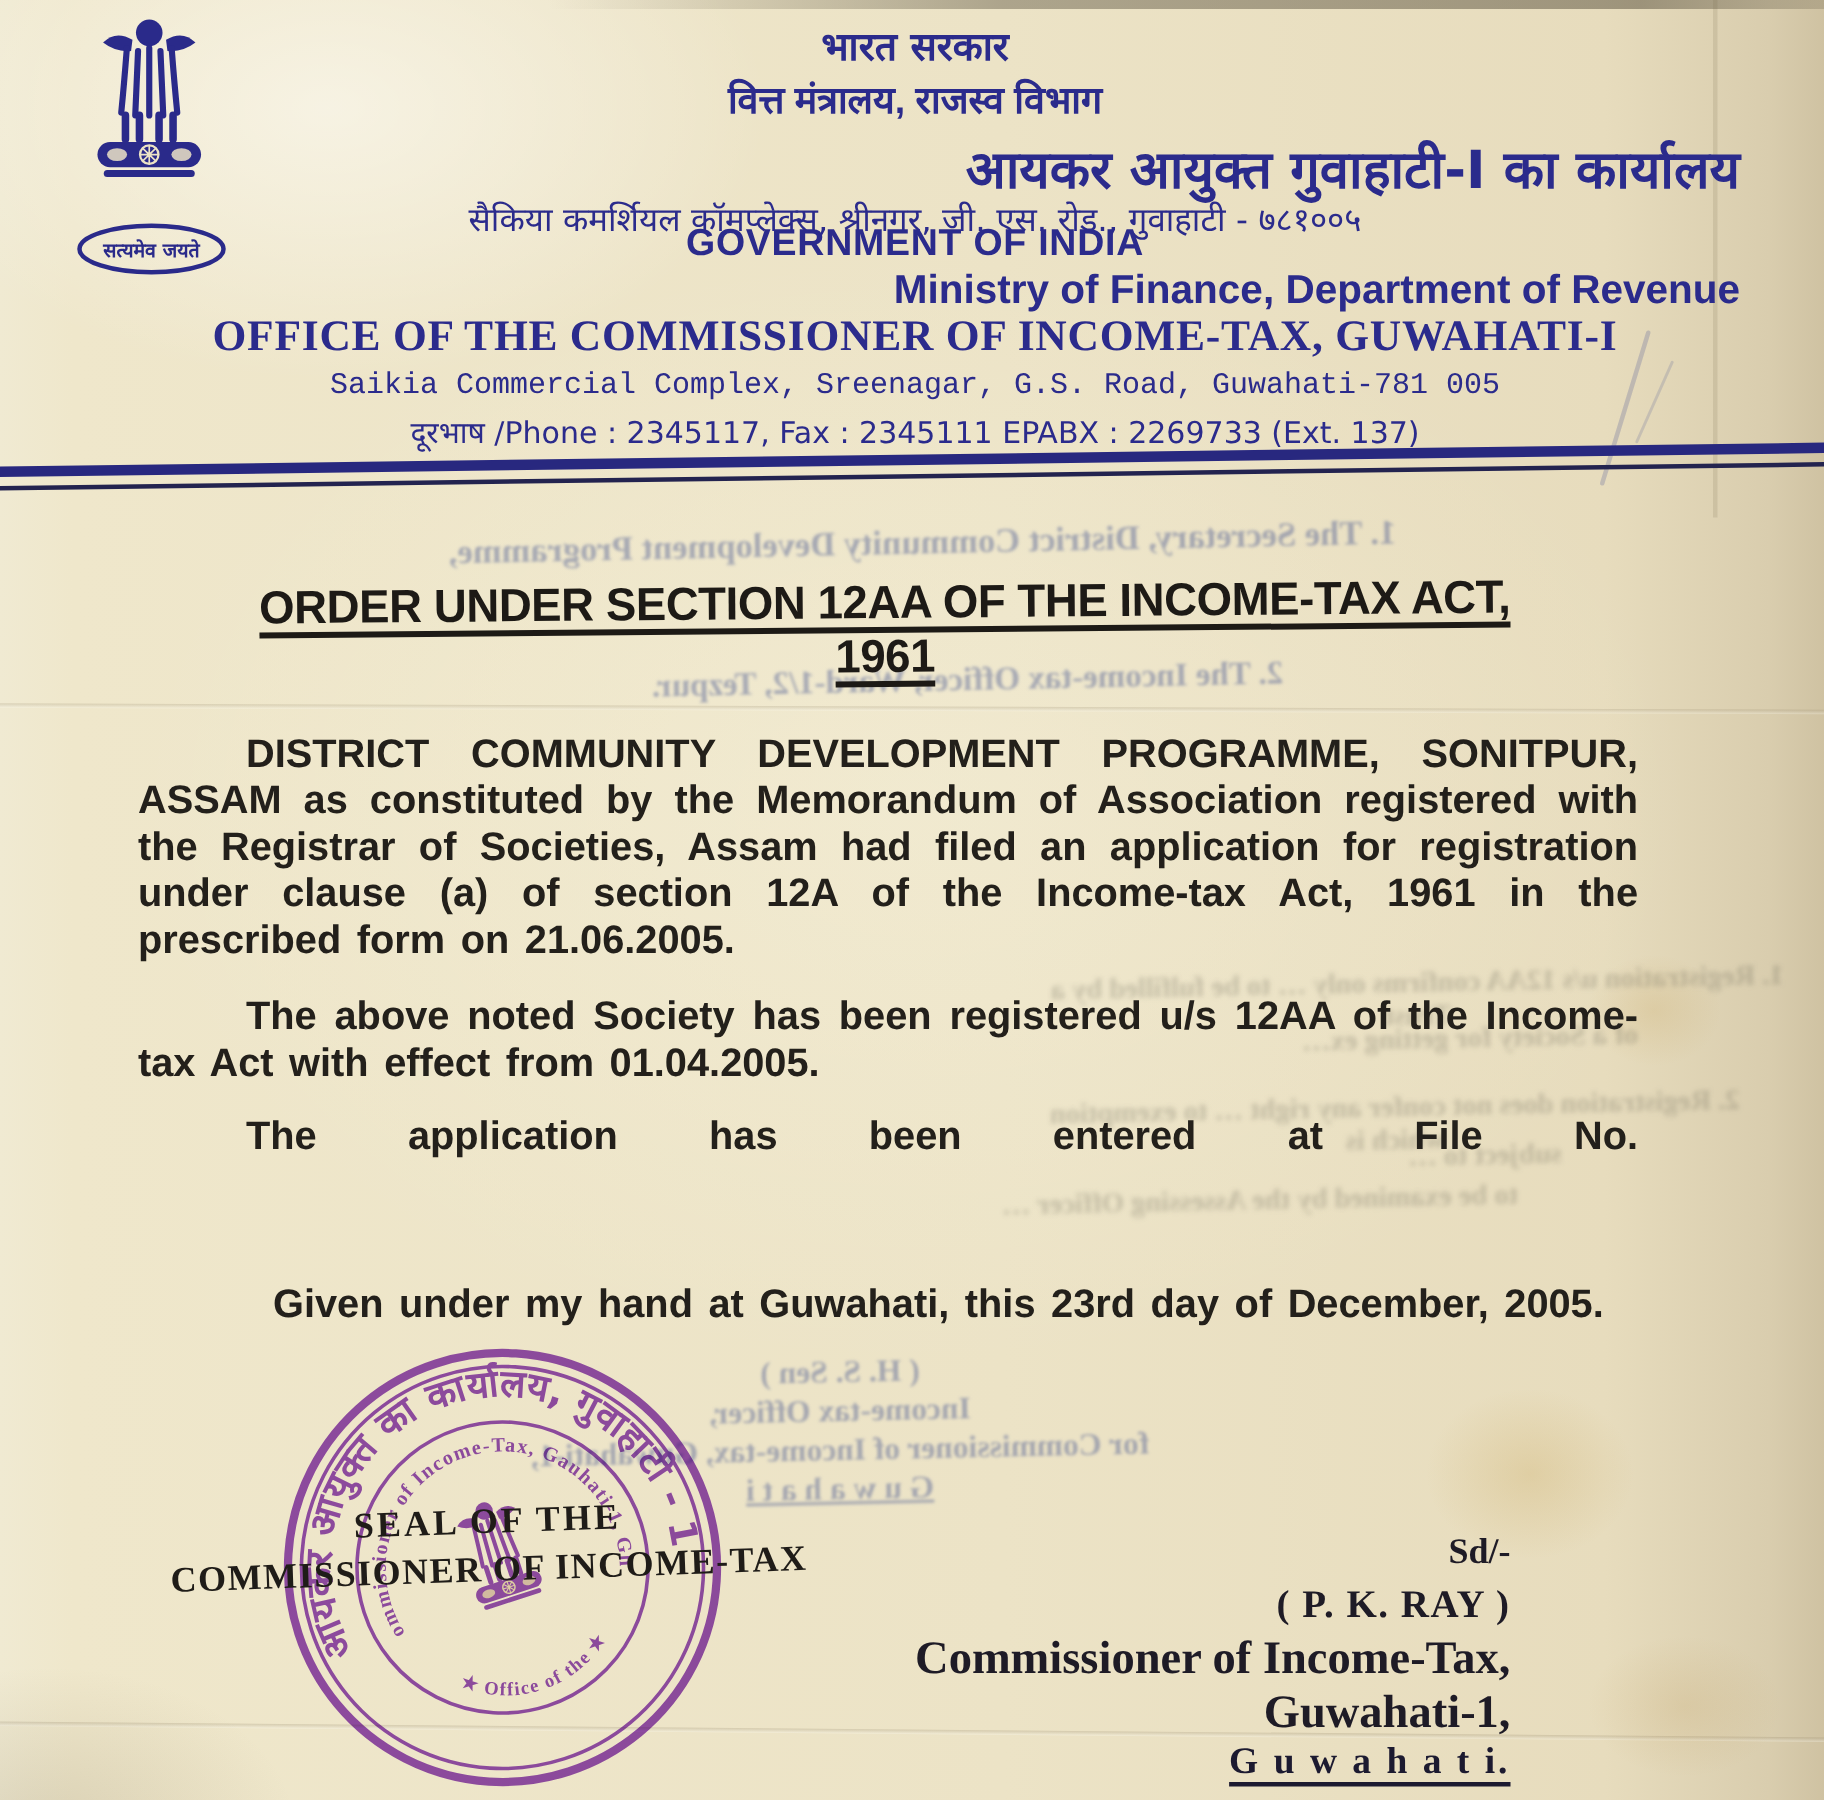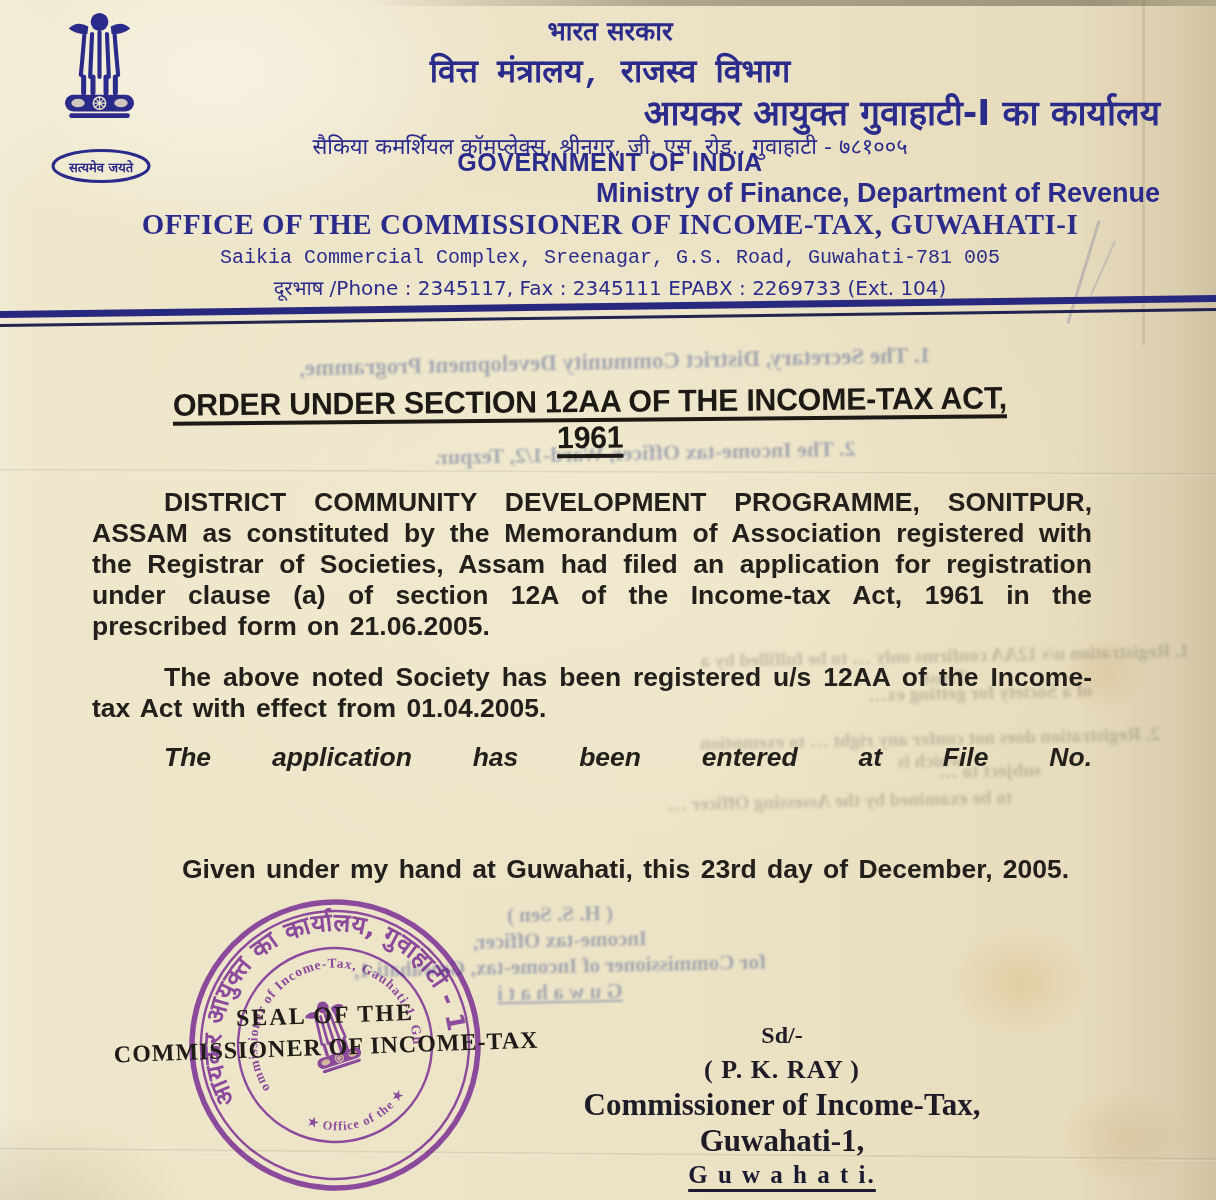--- a/index.html
+++ b/index.html
@@ -20,51 +20,51 @@
   .crease-v1{left:1142px;top:0;width:3px;height:345px;background:rgba(120,105,75,.16);}
   .stain1{left:950px;top:925px;width:140px;height:115px;background:radial-gradient(ellipse at center,rgba(190,148,58,.20),rgba(190,148,58,0) 70%);}
   .stain2{left:1058px;top:636px;width:90px;height:75px;background:radial-gradient(ellipse at center,rgba(185,142,58,.16),rgba(185,142,58,0) 70%);}
   .stain3{left:1058px;top:1090px;width:130px;height:95px;background:radial-gradient(ellipse at center,rgba(175,132,58,.14),rgba(175,132,58,0) 70%);}
   .corner-bl{left:-40px;top:1110px;width:240px;height:140px;background:radial-gradient(ellipse at 30% 80%,rgba(120,105,75,.18),rgba(120,105,75,0) 70%);}
   .penmark1{left:1082px;top:218px;width:3px;height:108px;background:rgba(82,88,150,.26);border-radius:3px;transform:rotate(17deg);}
   .penmark2{left:1102px;top:238px;width:2px;height:60px;background:rgba(82,88,150,.20);border-radius:3px;transform:rotate(24deg);}
   
   .lh{left:60px;width:1100px;text-align:center;color:#2b2b8c;}
   .lh-h1{top:12px;font-size:26px;font-weight:bold;font-family:"DejaVu Sans",sans-serif;}
-  .lh-h2{top:48px;font-size:32px;font-weight:bold;font-family:Liberation Mono, monospace;}
+  .lh-h2{top:48px;font-size:25px;font-weight:bold;font-family:Liberation Sans, sans-serif;}
   .lh-h3{top:88px;font-size:35px;font-weight:bold;font-family:"DejaVu Sans",sans-serif;text-align:right;}
   .lh-h4{top:130px;font-size:22px;font-family:"DejaVu Sans",sans-serif;}
   .lh-e1{top:148px;font-size:25px;font-weight:bold;letter-spacing:.5px;}
   .lh-e2{top:178px;font-size:27px;font-weight:bold;text-align:right;}
   .lh-e3{top:208px;font-size:29px;font-weight:bold;font-family:"Liberation Serif",serif;letter-spacing:.5px;}
   .lh-e4{top:246px;font-size:20px;font-family:Liberation Mono, monospace;}
   .lh-e5{top:274px;font-size:20px;font-family:"DejaVu Sans",sans-serif;}
   
   .rule-thick{left:-10px;top:303px;width:1240px;height:7px;background:#28287f;transform:rotate(-0.75deg);}
   .rule-thin{left:-10px;top:316px;width:1240px;height:3px;background:#23234f;transform:rotate(-0.75deg);}
   
   .order-title{left:140px;top:384px;width:900px;text-align:center;font-size:31px;font-weight:bold;color:#1d1a16;transform:rotate(-0.5deg) scaleX(.98);letter-spacing:-.3px;}
   .order-title .u2{text-decoration:underline;text-decoration-thickness:4px;text-underline-offset:6px;}
   
   .body-par{left:92px;width:1000px;margin:0;font-size:26.5px;line-height:31px;font-weight:bold;color:#23201b;text-align:justify;word-spacing:3px;}
   .ind{text-indent:72px;}
   .ind4{text-indent:90px;text-align:left;}
   .stretch{display:block;text-align:justify;text-align-last:justify;text-indent:72px;}
   .u{text-decoration-thickness:3px;text-underline-offset:5px;}
-  .p1{top:487px;} .p2{top:662px;} .p3{top:742px;font-style:italic;} .p4{top:854px;}
+  .p1{top:487px;} .p2{top:662px;} .p3{top:742px;} .p4{top:854px;}
   
   .bleed{position:absolute;transform:scaleX(-1) rotate(1.2deg);color:rgba(64,80,142,.42);font-weight:bold;font-family:"Liberation Serif",serif;filter:blur(1px);text-align:center;}
   .bleed.notes{color:rgba(105,103,88,.32);filter:blur(1.6px);}
   
   .seal-svg{left:185px;top:895px;width:300px;height:300px;color:#8b3fc0;opacity:.9;mix-blend-mode:multiply;}
   .seal-overlay{left:88px;top:1002px;width:475px;text-align:center;font-family:"Liberation Serif",serif;font-weight:bold;color:#1f1c18;transform:rotate(-2deg);}
   .seal-overlay .l1{font-size:24px;letter-spacing:2px;}
   .seal-overlay .l2{font-size:24px;letter-spacing:1px;margin-top:5px;}
   
-  .sig{left:557px;top:1022px;width:450px;text-align:center;font-family:"Liberation Serif",serif;font-weight:bold;color:#1e1b26;}
+  .sig{left:557px;top:1022px;width:450px;text-align:right;font-family:"Liberation Serif",serif;font-weight:bold;color:#1e1b26;}
   .sig .s1{font-size:24px;}
   .sig .s2{font-size:26px;letter-spacing:1px;margin-top:6px;}
   .sig .s3{font-size:31px;margin-top:2px;}
   .sig .s4{font-size:25px;margin-top:2px;letter-spacing:2px;text-decoration:underline;text-decoration-thickness:3px;text-underline-offset:6px;color:#1c1a30;}
   .emblem-svg{left:35px;top:4px;width:130px;height:186px;color:#2a2a8a;}
 </style>
 </head>
 <body>
 
 <div class="page">
@@ -105,21 +105,21 @@
   </svg>
 
   <div class="abs lh lh-h1">भारत सरकार</div>
   <div class="abs lh lh-h2">वित्त मंत्रालय, राजस्व विभाग</div>
   <div class="abs lh lh-h3">आयकर आयुक्त गुवाहाटी-I का कार्यालय</div>
   <div class="abs lh lh-h4">सैकिया कमर्शियल कॉमप्लेक्स, श्रीनगर, जी. एस. रोड., गुवाहाटी - ७८१००५</div>
   <div class="abs lh lh-e1">GOVERNMENT OF INDIA</div>
   <div class="abs lh lh-e2">Ministry of Finance, Department of Revenue</div>
   <div class="abs lh lh-e3">OFFICE OF THE COMMISSIONER OF INCOME-TAX, GUWAHATI-I</div>
   <div class="abs lh lh-e4">Saikia Commercial Complex, Sreenagar, G.S. Road, Guwahati-781 005</div>
-  <div class="abs lh lh-e5">दूरभाष /Phone : 2345117, Fax : 2345111 EPABX : 2269733 (Ext. 104)</div>
+  <div class="abs lh lh-e5">दूरभाष /Phone : 2345117, Fax : 2345111 EPABX : 2269733 (Ext. 137)</div>
 
   <div class="abs rule-thick"></div>
   <div class="abs rule-thin"></div>
 
   <div class="bleed" style="left:210px;top:349px;width:810px;font-size:23px;">1. The Secretary, District Community Development Programme,</div>
   <div class="bleed" style="left:375px;top:440px;width:540px;font-size:22px;">2. The Income-tax Officer, Ward-1/2, Tezpur.</div>
   <div class="bleed notes" style="left:700px;top:645px;width:490px;font-size:19px;">1. Registration u/s 12AA confirms only … to be fulfilled by a Trust</div>
   <div class="bleed notes" style="left:830px;top:682px;width:300px;font-size:19px;">of a Society for getting ex…</div>
   <div class="bleed notes" style="left:680px;top:728px;width:500px;font-size:19px;">2. Registration does not confer any right … to exemption which is</div>
   <div class="bleed notes" style="left:880px;top:760px;width:220px;font-size:19px;">subject to …</div>

